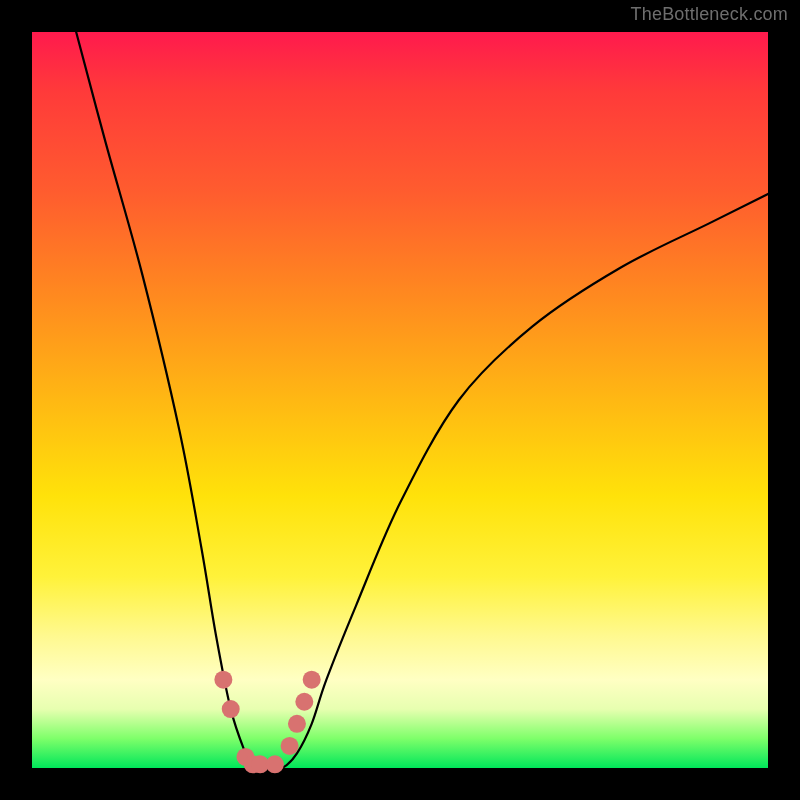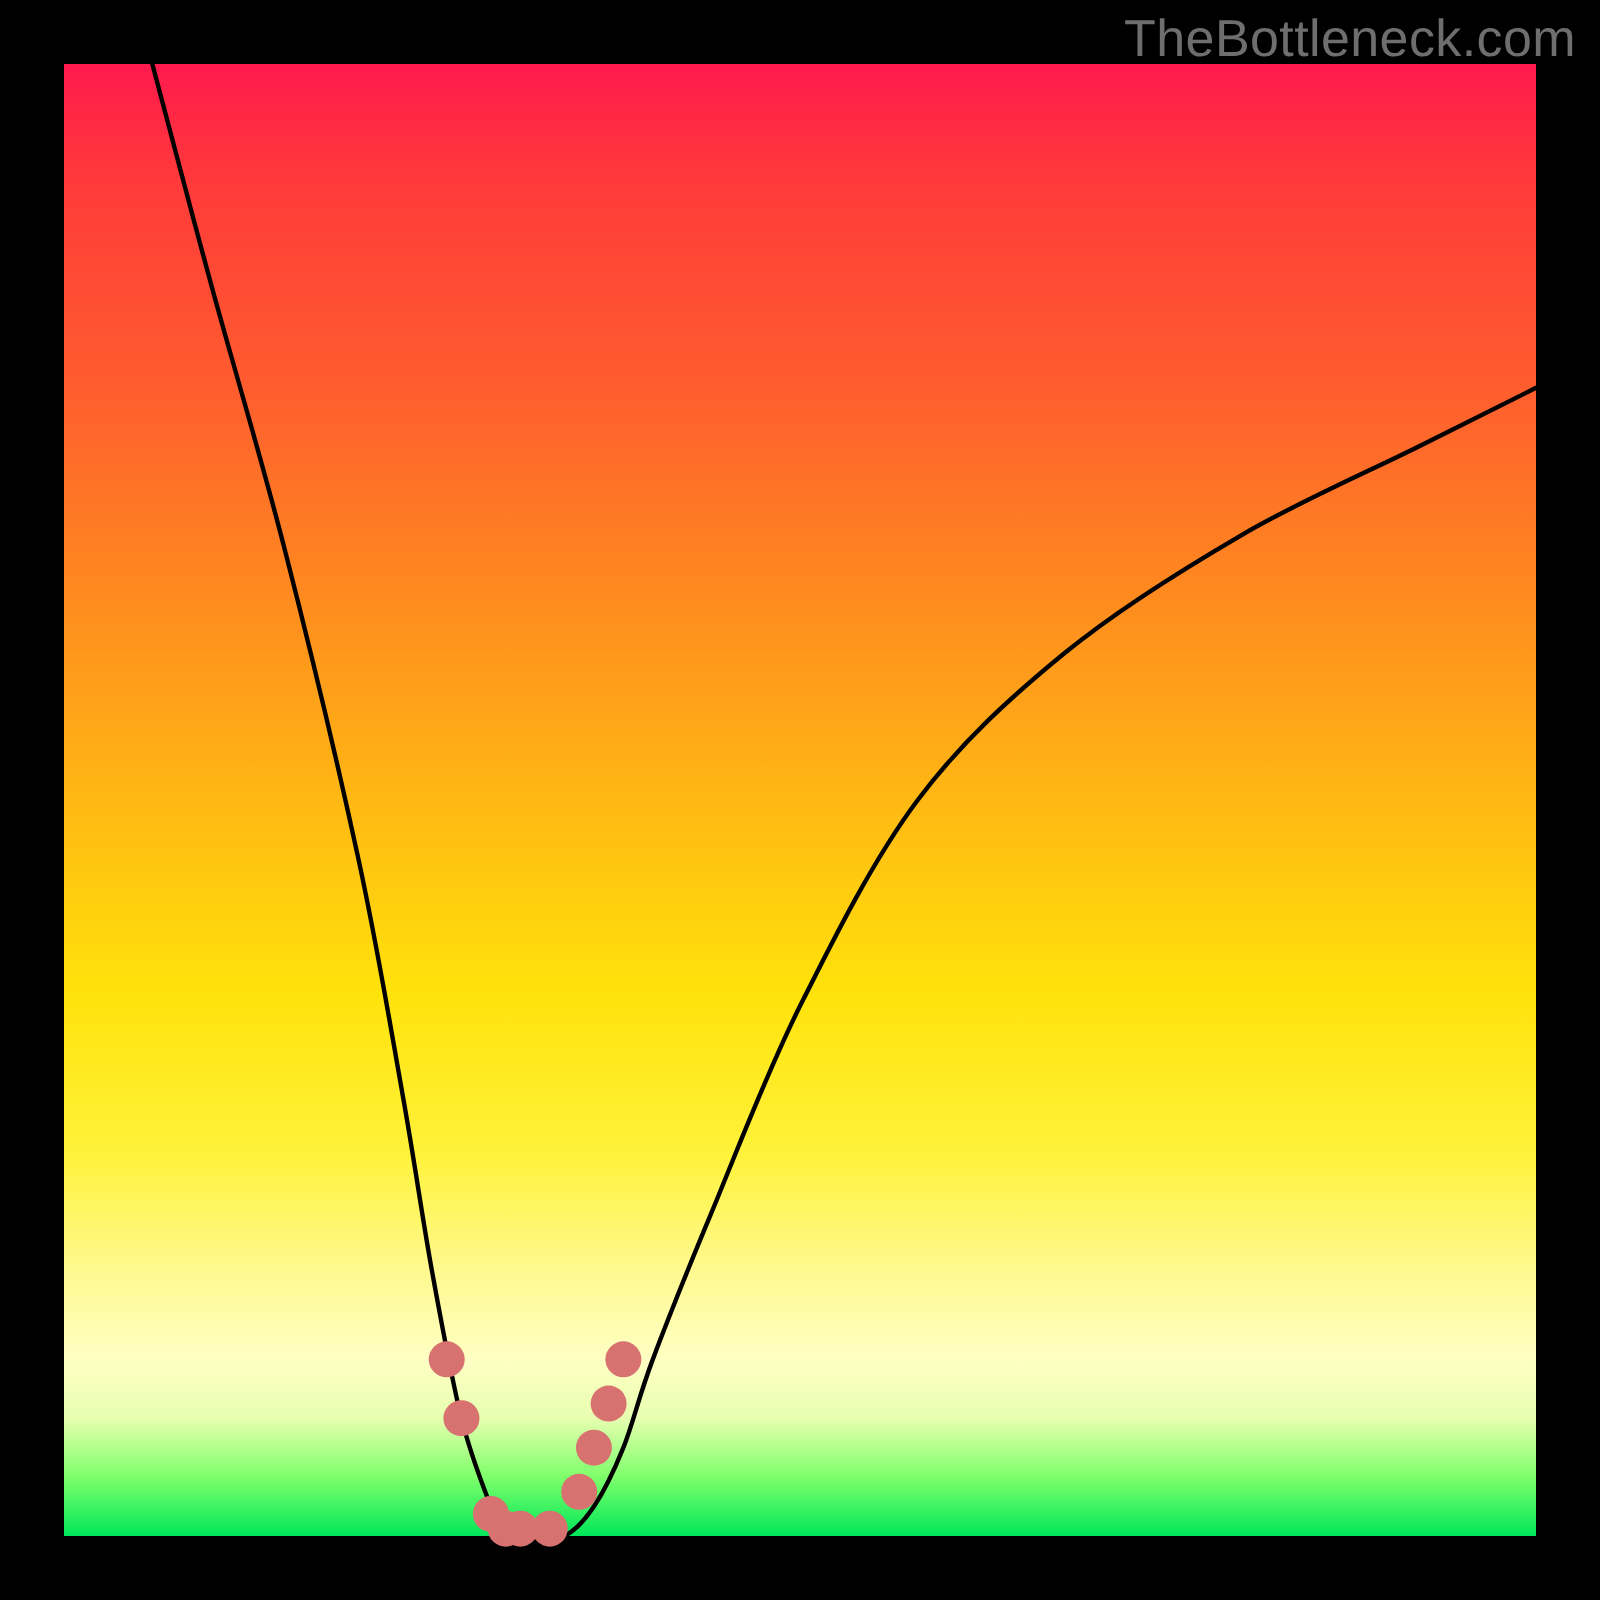--- a/index.html
+++ b/index.html
@@ -37,21 +37,21 @@
       #ffffc3 88%,
       #e7ffb0 92%,
       #7eff6a 96%,
       #00e65a 100%
     );
   }
   .watermark {
     position: absolute;
     top: 4px;
     right: 12px;
-    font-size: 26px;
+    font-size: 18px;
     font-weight: 400;
     color: #6e6e6e;
     letter-spacing: 0.2px;
     user-select: none;
   }
   svg.curve {
     position: absolute;
     left: 0;
     top: 0;
     width: 736px;

